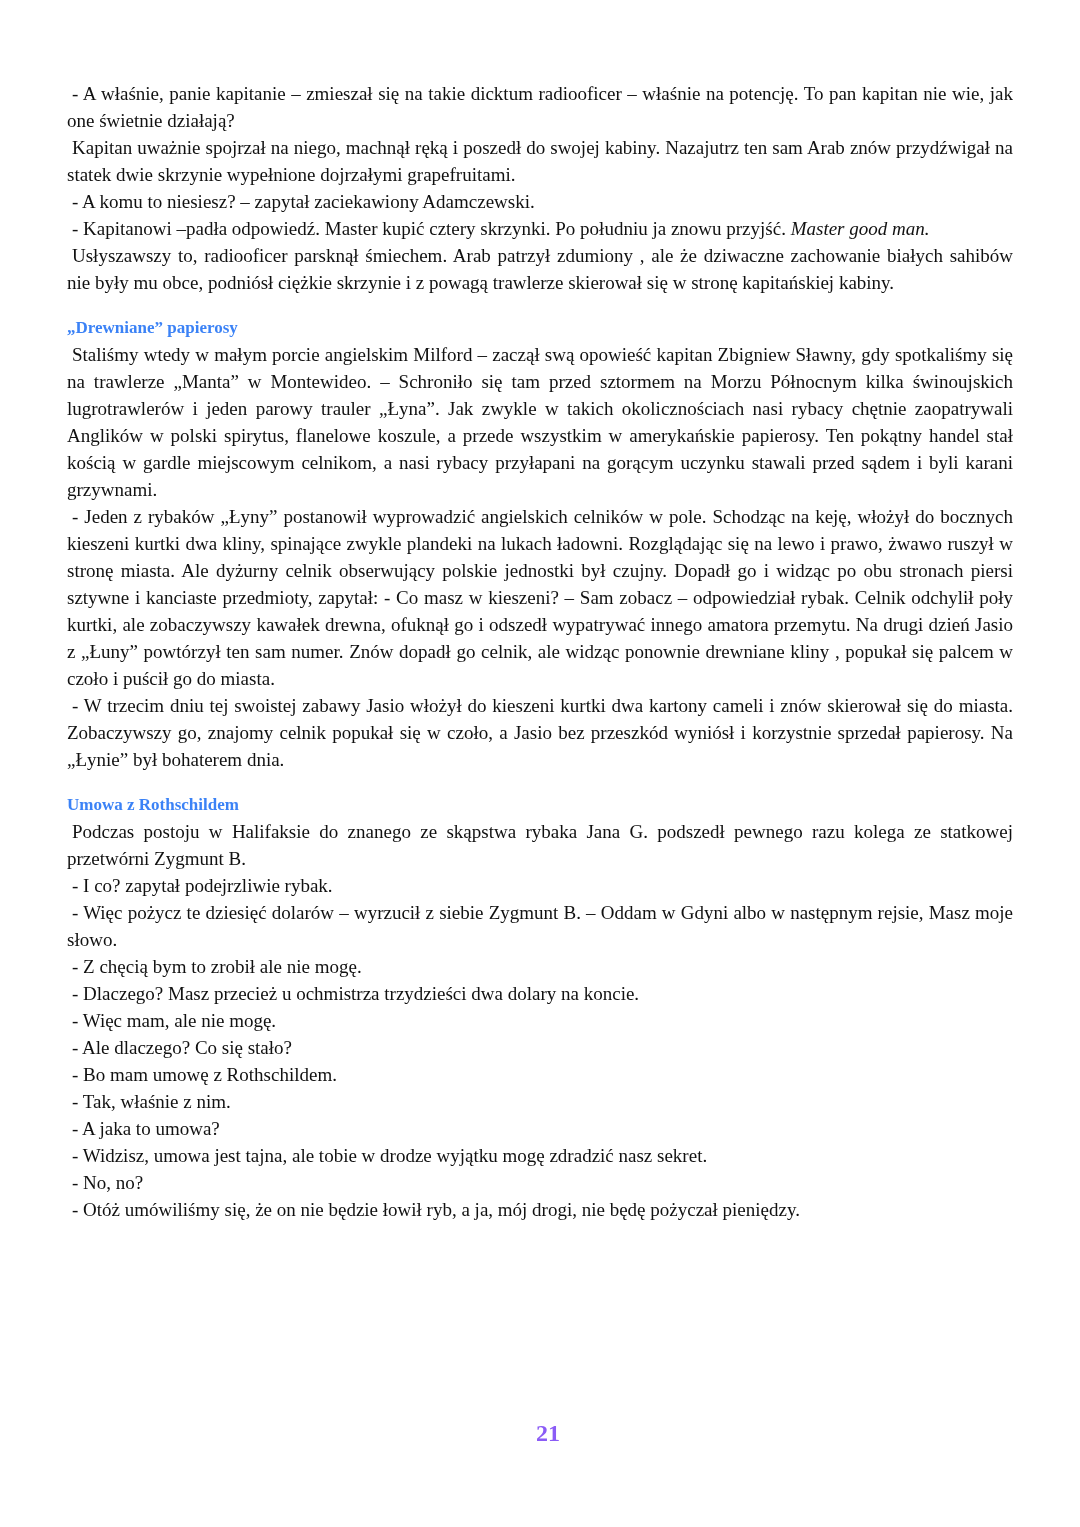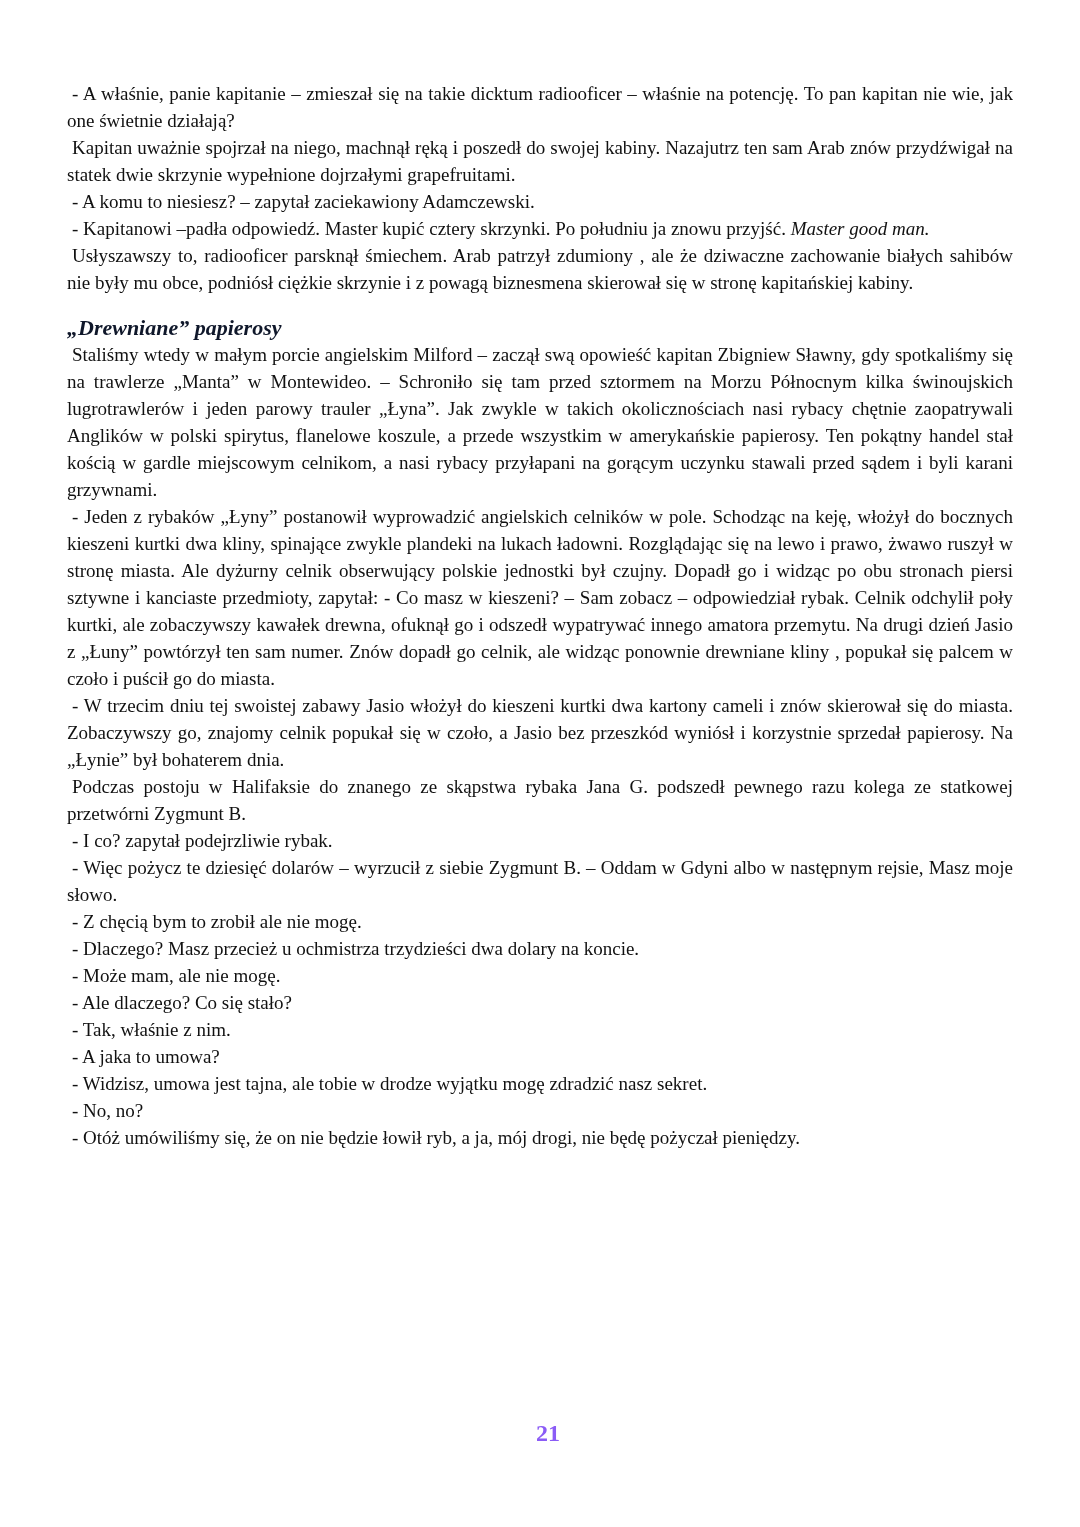--- a/index.html
+++ b/index.html
@@ -5,53 +5,55 @@
   html, body { margin: 0; padding: 0; background: #ffffff; }
   body { width: 1080px; height: 1527px; position: relative; overflow: hidden; }
   .page {
     position: absolute; left: 67px; top: 80px; width: 946px;
     font-family: "Liberation Serif", "DejaVu Serif", serif;
     font-size: 19px; line-height: 27px; color: #111;
   }
   .p { margin: 0; text-align: justify; text-indent: 5px; }
   .p.dlg { text-align: left; }
   .h {
-    font-weight: bold; font-size: 22px; line-height: 27px;
-    margin: 18px 0 0 0; color: #0f172a; font-style: italic;
+    font-weight: bold; font-size: 17px; line-height: 27px;
+    margin: 18px 0 0 0; color: #3b82f6;
   }
   .h.first { margin-top: 18px; }
   em { font-style: italic; }
   .pagenum {
     position: absolute; left: 8px; width: 1080px; top: 1420px;
     text-align: center; font-family: "Liberation Serif", "DejaVu Serif", serif;
     font-weight: bold; font-size: 24px; color: #8b5cf6;
   }
 </style>
 </head>
 <body>
 
 <div class="page">
   <p class="p">- A właśnie, panie kapitanie – zmieszał się na takie dicktum radiooficer – właśnie na potencję. To pan kapitan nie wie, jak one świetnie działają?</p>
   <p class="p">Kapitan uważnie spojrzał na niego, machnął ręką i poszedł do swojej kabiny. Nazajutrz ten sam Arab znów przydźwigał na statek dwie skrzynie wypełnione dojrzałymi grapefruitami.</p>
   <p class="p">- A komu to niesiesz? – zapytał zaciekawiony Adamczewski.</p>
   <p class="p"><span>- Kapitanowi –padła odpowiedź. Master kupić cztery skrzynki. Po południu ja znowu przyjść. </span><em>Master good man.</em></p>
-  <p class="p">Usłyszawszy to, radiooficer parsknął śmiechem. Arab patrzył zdumiony , ale że dziwaczne zachowanie białych sahibów nie były mu obce, podniósł ciężkie skrzynie i z powagą biznesmena skierował się w stronę kapitańskiej kabiny.</p>
+  <p class="p">Usłyszawszy to, radiooficer parsknął śmiechem. Arab patrzył zdumiony , ale że dziwaczne zachowanie białych sahibów nie były mu obce, podniósł ciężkie skrzynie i z powagą trawlerze skierował się w stronę kapitańskiej kabiny.</p>
 
   <h2 class="h first">„Drewniane” papierosy</h2>
   <p class="p">Staliśmy wtedy w małym porcie angielskim Milford – zaczął swą opowieść kapitan Zbigniew Sławny, gdy spotkaliśmy się na trawlerze „Manta” w Montewideo. – Schroniło się tam przed sztormem na Morzu Północnym kilka świnoujskich lugrotrawlerów i jeden parowy trauler „Łyna”. Jak zwykle w takich okolicznościach nasi rybacy chętnie zaopatrywali Anglików w polski spirytus, flanelowe koszule, a przede wszystkim w amerykańskie papierosy. Ten pokątny handel stał kością w gardle miejscowym celnikom, a nasi rybacy przyłapani na gorącym uczynku stawali przed sądem i byli karani grzywnami.</p>
   <p class="p">- Jeden z rybaków „Łyny” postanowił wyprowadzić angielskich celników w pole. Schodząc na keję, włożył do bocznych kieszeni kurtki dwa kliny, spinające zwykle plandeki na  lukach ładowni. Rozglądając się na lewo i prawo, żwawo ruszył w stronę miasta. Ale dyżurny celnik obserwujący polskie jednostki był czujny. Dopadł go i widząc po obu stronach piersi sztywne i kanciaste przedmioty, zapytał: - Co masz w kieszeni? – Sam zobacz – odpowiedział rybak. Celnik odchylił poły kurtki, ale zobaczywszy kawałek drewna, ofuknął go i odszedł wypatrywać innego amatora przemytu. Na drugi dzień Jasio z „Łuny” powtórzył ten sam numer. Znów dopadł go celnik, ale widząc ponownie drewniane kliny , popukał się palcem w czoło i puścił go do miasta.</p>
   <p class="p">- W trzecim dniu tej swoistej zabawy Jasio włożył do kieszeni kurtki dwa kartony cameli i znów skierował się do miasta. Zobaczywszy go, znajomy celnik popukał się w czoło, a Jasio bez przeszkód wyniósł i korzystnie sprzedał papierosy. Na „Łynie” był bohaterem dnia.</p>
 
+  <h2 class="h">Umowa z Rothschildem</h2>
   <p class="p">Podczas postoju w Halifaksie do znanego ze skąpstwa rybaka Jana G. podszedł pewnego razu kolega ze statkowej przetwórni Zygmunt B.</p>
   <p class="p">- I co? zapytał podejrzliwie rybak.</p>
   <p class="p">- Więc pożycz te dziesięć dolarów – wyrzucił z siebie Zygmunt B. – Oddam w Gdyni albo w następnym rejsie, Masz moje słowo.</p>
   <p class="p dlg">- Z chęcią bym to zrobił ale nie mogę.</p>
   <p class="p dlg">- Dlaczego? Masz przecież u ochmistrza trzydzieści dwa dolary na koncie.</p>
-  <p class="p dlg">- Może mam, ale nie mogę.</p>
+  <p class="p dlg">- Więc mam, ale nie mogę.</p>
   <p class="p dlg">- Ale dlaczego? Co się stało?</p>
+  <p class="p dlg">- Bo mam umowę z Rothschildem.</p>
   <p class="p dlg">- Tak, właśnie z  nim.</p>
   <p class="p dlg">- A jaka to umowa?</p>
   <p class="p dlg">- Widzisz, umowa jest tajna, ale tobie w drodze wyjątku mogę zdradzić nasz sekret.</p>
   <p class="p dlg">- No, no?</p>
   <p class="p dlg">- Otóż umówiliśmy się, że on nie będzie łowił ryb, a ja, mój drogi, nie będę pożyczał pieniędzy.</p>
 </div>
 
 <div class="pagenum">21</div>
 
 </body></html>

